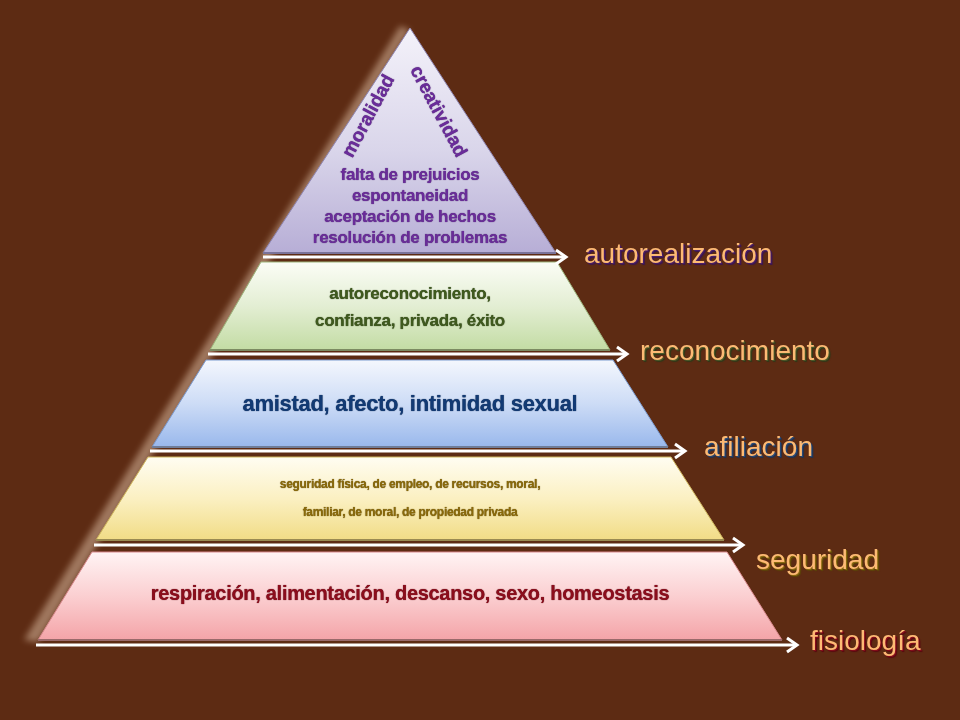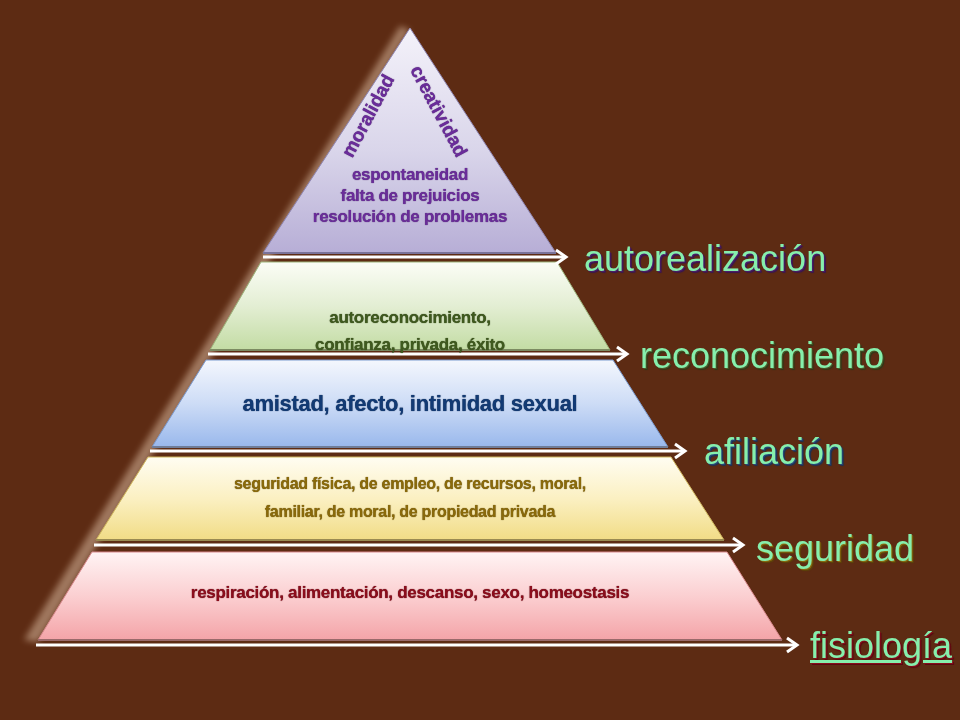--- a/index.html
+++ b/index.html
@@ -11,33 +11,33 @@
   }
   .stage { position: absolute; left: 0; top: 0; width: 960px; height: 720px; }
   svg.pyr { position: absolute; left: 0; top: 0; }
   .tier-text {
     position: absolute; text-align: center; font-weight: bold;
     letter-spacing: -0.3px; white-space: nowrap;
   }
   .t1 { color: #6a2c9a; font-size: 17px; line-height: 21px; text-shadow: 0 0 1px #3d1a5a; }
   .t2 { color: #3f5a1e; font-size: 17px; line-height: 27px; text-shadow: 0 0 1px #223010; }
   .t3 { color: #123a74; font-size: 22px; line-height: 22px; text-shadow: 0 0 1px #0a1f40; }
-  .t4 { color: #8a6a0a; font-size: 16px; line-height: 28px; text-shadow: 0 0 1px #4e3a05; }
-  .t5 { color: #8c0d1c; font-size: 17px; line-height: 22px; text-shadow: 0 0 1px #4a0710; }
+  .t4 { color: #8a6a0a; font-size: 12px; line-height: 28px; text-shadow: 0 0 1px #4e3a05; }
+  .t5 { color: #8c0d1c; font-size: 20px; line-height: 22px; text-shadow: 0 0 1px #4a0710; }
   .diag {
     position: absolute; color: #6a2c9a; font-weight: bold; font-size: 19px;
     white-space: nowrap; transform-origin: left center; text-shadow: 0 0 1px #3d1a5a;
   }
   .level-label {
-    position: absolute; color: #86efac; font-size: 36px; white-space: nowrap;
+    position: absolute; color: #fdba74; font-size: 28px; white-space: nowrap;
   }
   .l-auto { text-shadow: 1px 1px 0 #4a1e6a, 2px 2px 1px #3a154f; }
   .l-reco { text-shadow: 1px 1px 0 #4d5a2a, 2px 2px 1px #2f3818; }
   .l-afil { text-shadow: 1px 1px 0 #274a7a, 2px 2px 1px #1b3255; }
-  .l-segu { text-shadow: 1px 1px 0 #8a6a10, 2px 2px 1px #5c4508; }
+  .l-segu { text-shadow: 1px 1px 0 #8a6a10, 2px 2px 1px #5c4508; margin-top: 16px; }
   .l-fisi { text-shadow: 1px 1px 0 #8a0d1c, 2px 2px 1px #5a0810; }
 </style>
 </head>
 <body>
 
 <div class="stage">
 
   <svg class="pyr" width="960" height="720" viewBox="0 0 960 720">
     <defs>
       <linearGradient id="g1" x1="0" y1="0" x2="0" y2="1">
@@ -110,26 +110,27 @@
     <g stroke="#ffffff" stroke-width="3" fill="none">
       <line x1="36" y1="645" x2="796" y2="645"></line>
       <polyline points="787,638 797,645 787,652"></polyline>
     </g>
   </svg>
 
   <div class="diag" style="left:347px; top:145px; transform: rotate(-62deg);">moralidad</div>
   <div class="diag" style="left:415px; top:56px; transform: rotate(62deg);">creatividad</div>
 
   <div class="tier-text t1" style="left:260px; width:300px; top:164px;">
+    <div>falta de prejuicios</div>
     <div>espontaneidad</div>
-    <div>falta de prejuicios</div>
+    <div>aceptación  de hechos</div>
     <div>resolución de problemas</div>
   </div>
 
-  <div class="tier-text t2" style="left:210px; width:400px; top:280px;margin-top:24px;">
+  <div class="tier-text t2" style="left:210px; width:400px; top:280px;">
     <div>autoreconocimiento,</div>
     <div>confianza, privada, éxito</div>
   </div>
 
   <div class="tier-text t3" style="left:152px; width:516px; top:393px;">
     <div>amistad, afecto, intimidad sexual</div>
   </div>
 
   <div class="tier-text t4" style="left:96px; width:628px; top:470px;">
     <div>seguridad física, de empleo, de recursos, moral,</div>
@@ -137,14 +138,14 @@
   </div>
 
   <div class="tier-text t5" style="left:38px; width:744px; top:582px;">
     <div>respiración, alimentación, descanso, sexo, homeostasis</div>
   </div>
 
   <div class="level-label l-auto" style="left:584px; top:238px;">autorealización</div>
   <div class="level-label l-reco" style="left:640px; top:335px;text-align:right;">reconocimiento</div>
   <div class="level-label l-afil" style="left:704px; top:431px;">afiliación</div>
   <div class="level-label l-segu" style="left:756px; top:528px;">seguridad</div>
-  <div class="level-label l-fisi" style="left:810px; top:625px;text-decoration:underline;">fisiología</div>
+  <div class="level-label l-fisi" style="left:810px; top:625px;">fisiología</div>
 </div>
 
 </body></html>

